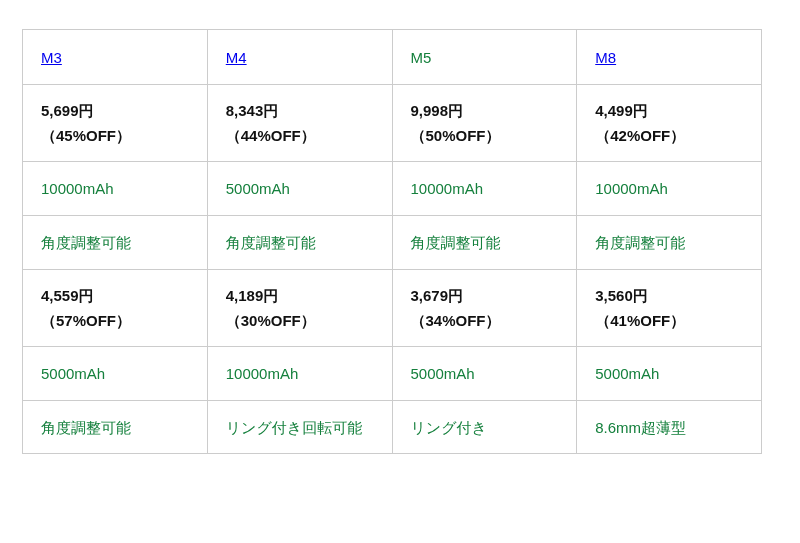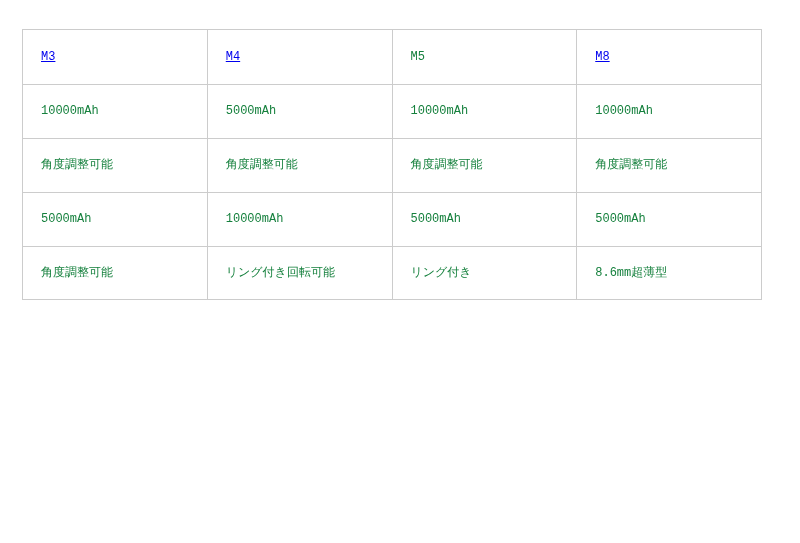--- a/index.html
+++ b/index.html
@@ -15,24 +15,23 @@
     position: absolute;
     left: 22px; top: 29px;
     width: 740px;
     border-collapse: collapse;
     table-layout: fixed;
   }
   table.compare td {
     border: 1px solid #cccccc;
     padding: 0 18px;
     vertical-align: middle;
-    font-size: 12px;
+    font-size: 15px;
     line-height: 21px;
     background: #ffffff;
-    font-family: Liberation Mono, monospace;
   }
   tr.r-name td   { height: 55px; }
   tr.r-price td  { height: 77px; }
   tr.r-plain td  { height: 54px; }
   tr.r-last td   { height: 53px; }
   .cell-link {
     color: #0000ee;
     text-decoration: underline;
     cursor: pointer;
   }
@@ -50,31 +49,67 @@
 
 <div class="page">
   <table class="compare">
     <tbody>
       <tr class="r-name">
         <td><a href="#" class="cell-link">M3</a></td>
         <td><a href="#" class="cell-link">M4</a></td>
         <td><span class="plain">M5</span></td>
         <td><a href="#" class="cell-link">M8</a></td>
       </tr>
+      <tr class="r-price">
+        <td>
+            <span class="price">5,699円
+（45%OFF）</span>
+          </td>
+        <td>
+            <span class="price">8,343円
+（44%OFF）</span>
+          </td>
+        <td>
+            <span class="price">9,998円
+（50%OFF）</span>
+          </td>
+        <td>
+            <span class="price">4,499円
+（42%OFF）</span>
+          </td>
+      </tr>
       <tr class="r-plain">
         <td><span class="plain">10000mAh</span></td>
         <td><span class="plain">5000mAh</span></td>
         <td><span class="plain">10000mAh</span></td>
         <td><span class="plain">10000mAh</span></td>
       </tr>
       <tr class="r-plain">
         <td><span class="plain">角度調整可能</span></td>
         <td><span class="plain">角度調整可能</span></td>
         <td><span class="plain">角度調整可能</span></td>
         <td><span class="plain">角度調整可能</span></td>
+      </tr>
+      <tr class="r-price">
+        <td>
+            <span class="price">4,559円
+（57%OFF）</span>
+          </td>
+        <td>
+            <span class="price">4,189円
+（30%OFF）</span>
+          </td>
+        <td>
+            <span class="price">3,679円
+（34%OFF）</span>
+          </td>
+        <td>
+            <span class="price">3,560円
+（41%OFF）</span>
+          </td>
       </tr>
       <tr class="r-plain">
         <td><span class="plain">5000mAh</span></td>
         <td><span class="plain">10000mAh</span></td>
         <td><span class="plain">5000mAh</span></td>
         <td><span class="plain">5000mAh</span></td>
       </tr>
       <tr class="r-last">
         <td><span class="plain">角度調整可能</span></td>
         <td><span class="plain">リング付き回転可能</span></td>

